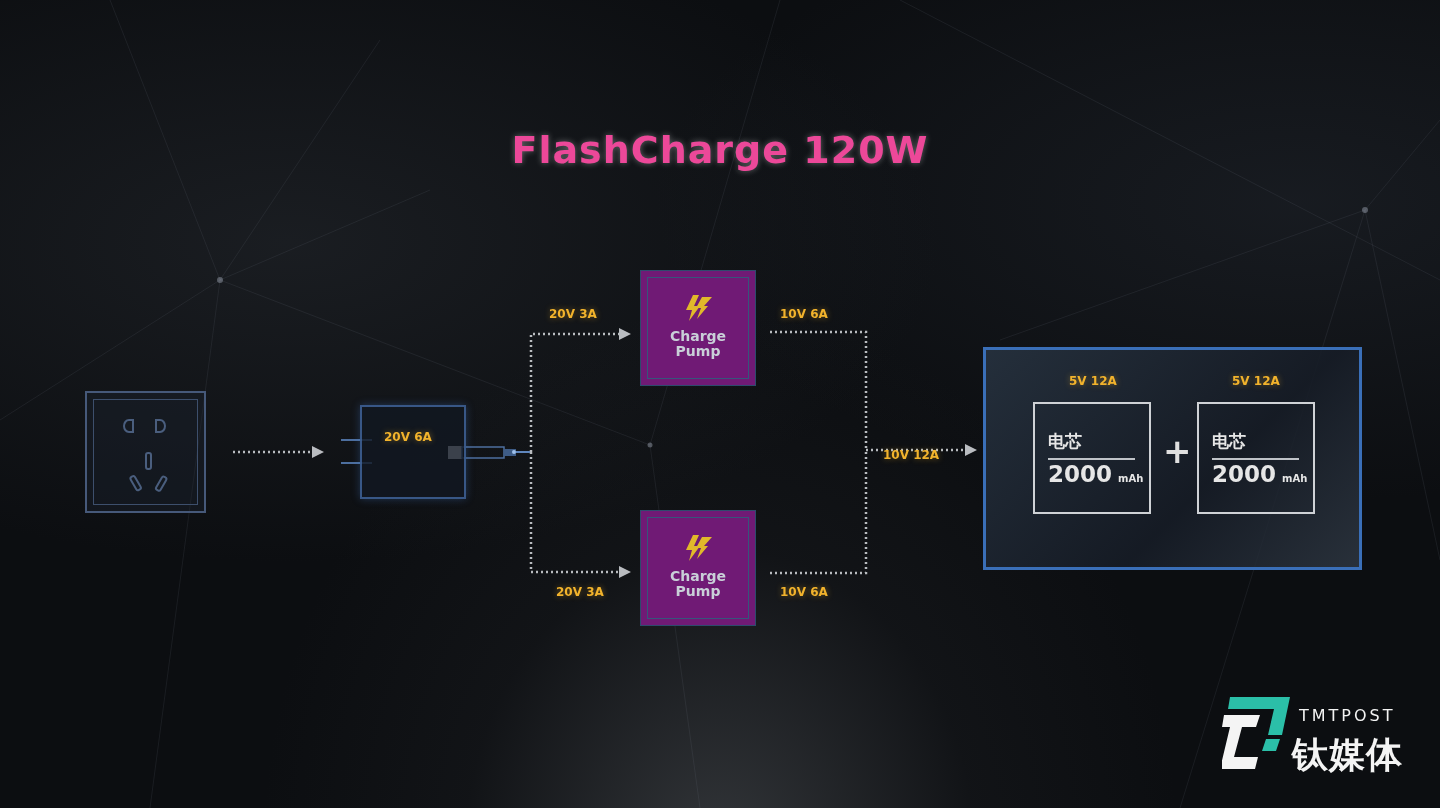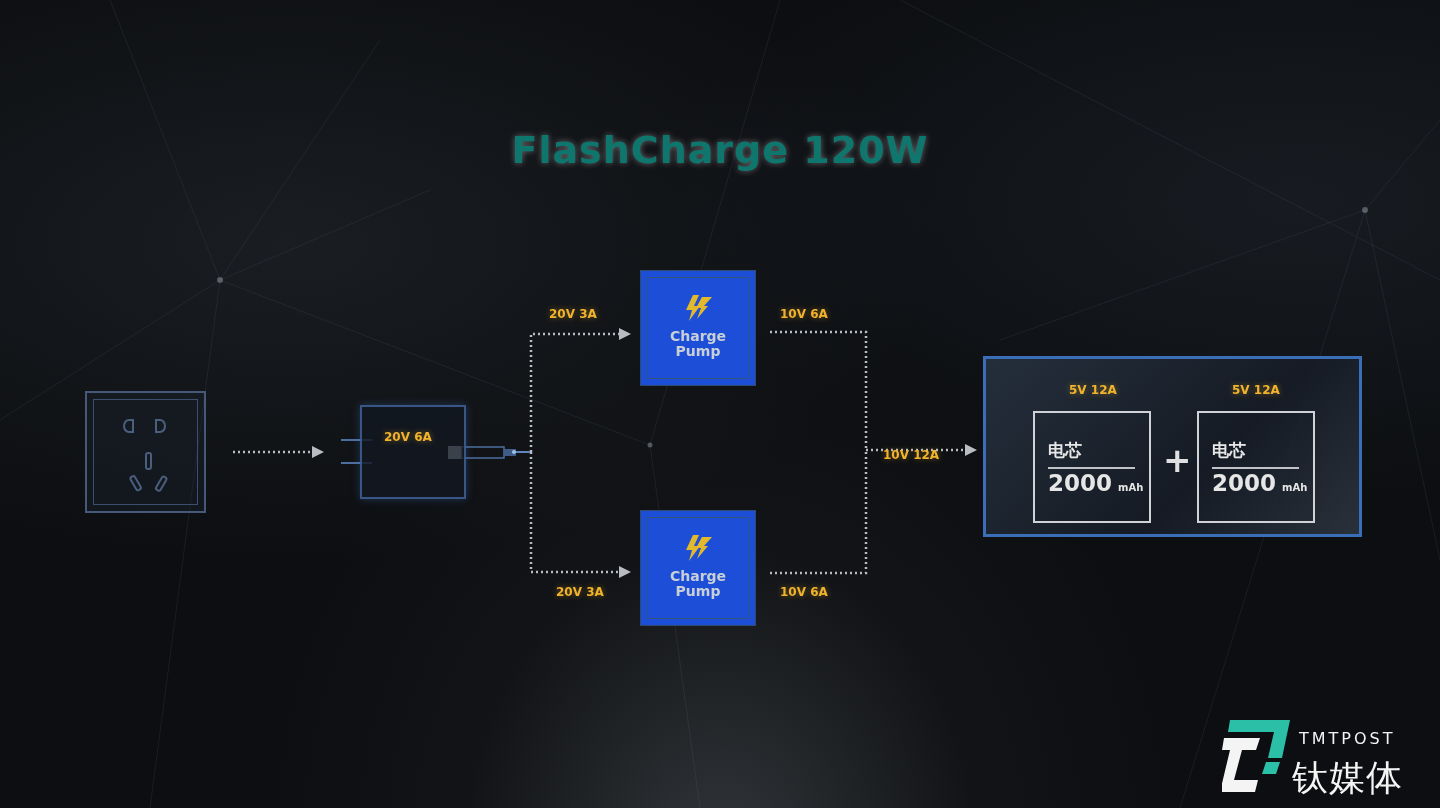--- a/index.html
+++ b/index.html
@@ -3,39 +3,39 @@
 <meta charset="utf-8">
 <style>
   html,body{margin:0;padding:0;}
   body{width:1440px;height:808px;overflow:hidden;background:#0c0e11;font-family:"DejaVu Sans",sans-serif;position:relative;}
   .bg{position:absolute;inset:0;background:
     radial-gradient(ellipse at 50% 105%, rgba(120,125,130,0.35) 0%, rgba(40,42,46,0.2) 25%, rgba(12,14,17,0) 45%),
     radial-gradient(ellipse at 20% 30%, rgba(40,44,50,0.5) 0%, rgba(12,14,17,0) 40%),
     radial-gradient(ellipse at 90% 25%, rgba(35,40,48,0.5) 0%, rgba(12,14,17,0) 35%),
     #0c0e11;}
   svg.lines{position:absolute;inset:0;}
-  .title{position:absolute;left:0;width:1440px;top:128px;text-align:center;color:#0f766e;font-size:38px;font-weight:bold;letter-spacing:1px;text-shadow:0 0 6px rgba(255,255,255,0.35);}
+  .title{position:absolute;left:0;width:1440px;top:128px;text-align:center;color:#ec4899;font-size:38px;font-weight:bold;letter-spacing:1px;text-shadow:0 0 6px rgba(255,255,255,0.35);}
   .lbl{position:absolute;color:#f2b32c;font-weight:bold;font-size:12px;text-shadow:0 0 6px rgba(242,179,44,0.45);white-space:nowrap;}
   .socket{position:absolute;left:85px;top:391px;width:121px;height:122px;border:2px solid #46597a;box-sizing:border-box;background:rgba(30,38,52,0.35);}
   .socket .inner{position:absolute;left:6px;top:6px;right:6px;bottom:6px;border:1.5px solid #3d4f6c;}
   .adapter{position:absolute;left:360px;top:405px;width:106px;height:94px;border:2px solid rgba(70,110,170,0.75);box-sizing:border-box;background:rgba(18,24,34,0.8);box-shadow:0 0 8px rgba(70,120,200,0.35);}
-  .pump{position:absolute;width:116px;height:116px;background:#1d4ed8;border:1.5px solid #2e4a6d;box-sizing:border-box;}
+  .pump{position:absolute;width:116px;height:116px;background:#701a75;border:1.5px solid #2e4a6d;box-sizing:border-box;}
   .pump .inner{position:absolute;left:6px;top:6px;right:6px;bottom:6px;border:1px solid #36557b;}
   .pump .txt{position:absolute;left:0;right:0;top:58px;text-align:center;color:#c9cfd8;font-size:14px;line-height:15px;font-weight:bold;}
   .pump .bolt{position:absolute;left:44px;top:24px;}
-  .battery-panel{position:absolute;left:983px;top:356px;width:379px;height:181px;border:3px solid #3a6fb8;box-sizing:border-box;background:linear-gradient(135deg, rgba(40,52,66,0.85), rgba(22,28,38,0.9) 60%, rgba(50,60,72,0.75));}
+  .battery-panel{position:absolute;left:983px;top:347px;width:379px;height:223px;border:3px solid #3a6fb8;box-sizing:border-box;background:linear-gradient(135deg, rgba(40,52,66,0.85), rgba(22,28,38,0.9) 60%, rgba(50,60,72,0.75));}
   .cell{position:absolute;top:52px;width:118px;height:112px;border:2px solid #cfd2d6;box-sizing:border-box;}
   .cell .name{position:absolute;left:13px;top:26px;color:#e6e6e6;font-size:17px;font-weight:bold;}
   .cell .rule{position:absolute;left:13px;right:14px;top:54px;height:1.5px;background:#bfc3c8;}
   .cell .cap{position:absolute;left:13px;top:57px;color:#e6e6e6;font-size:23px;font-weight:bold;white-space:nowrap;}
   .cell .unit{font-size:10px;font-weight:bold;margin-left:6px;}
   .plus{position:absolute;left:177px;top:86px;color:#e0e0e0;font-size:34px;font-weight:bold;line-height:30px;}
-  .logo{position:absolute;left:1222px;top:716px;width:200px;height:80px;}
+  .logo{position:absolute;left:1222px;top:693px;width:200px;height:80px;}
   .logo .en{position:absolute;left:77px;top:13px;color:#f4f4f4;font-size:16px;letter-spacing:3px;}
-  .logo .cn{position:absolute;left:70px;top:38px;color:#f4f4f4;font-size:36px;font-weight:normal;letter-spacing:1px;}
+  .logo .cn{position:absolute;left:70px;top:38px;color:#f4f4f4;font-size:36px;font-weight:bold;letter-spacing:1px;}
 </style>
 </head>
 <body>
 
 <div class="bg"></div>
 
 <svg class="lines" width="1440" height="808">
   <g stroke="rgba(120,130,145,0.13)" stroke-width="1" fill="none">
     <line x1="220" y1="280" x2="110" y2="0"></line>
     <line x1="220" y1="280" x2="0" y2="420"></line>

